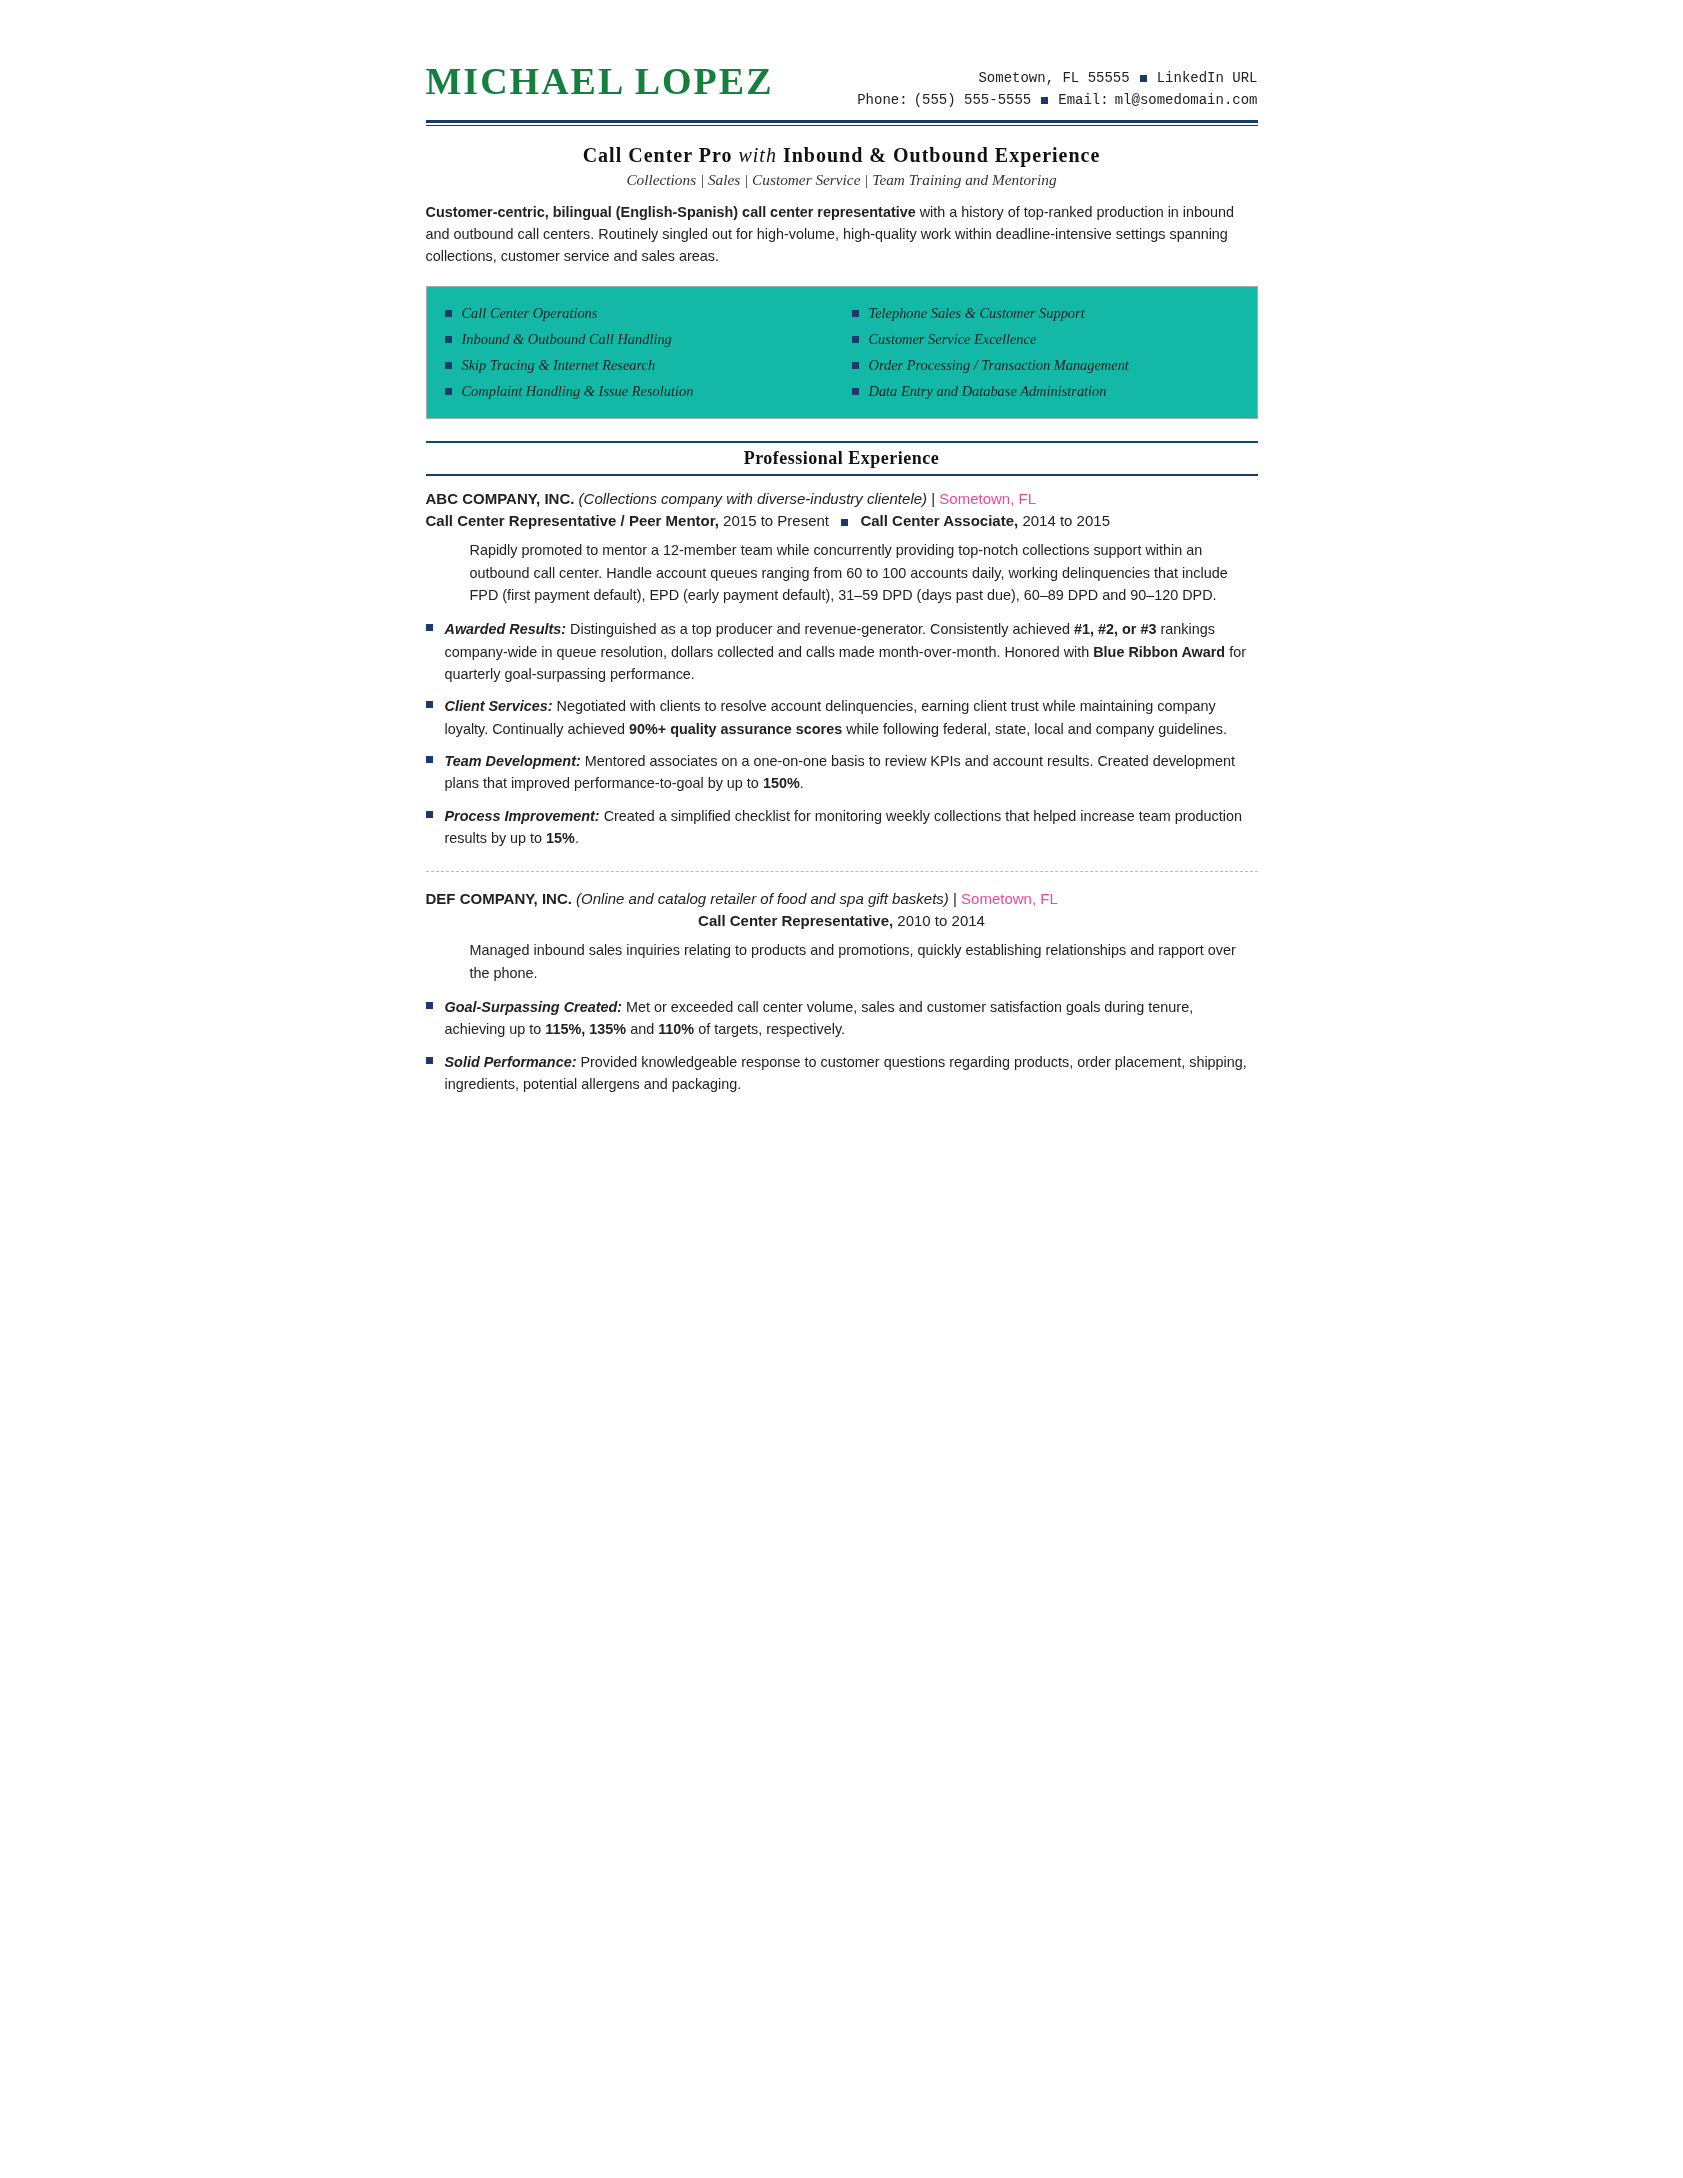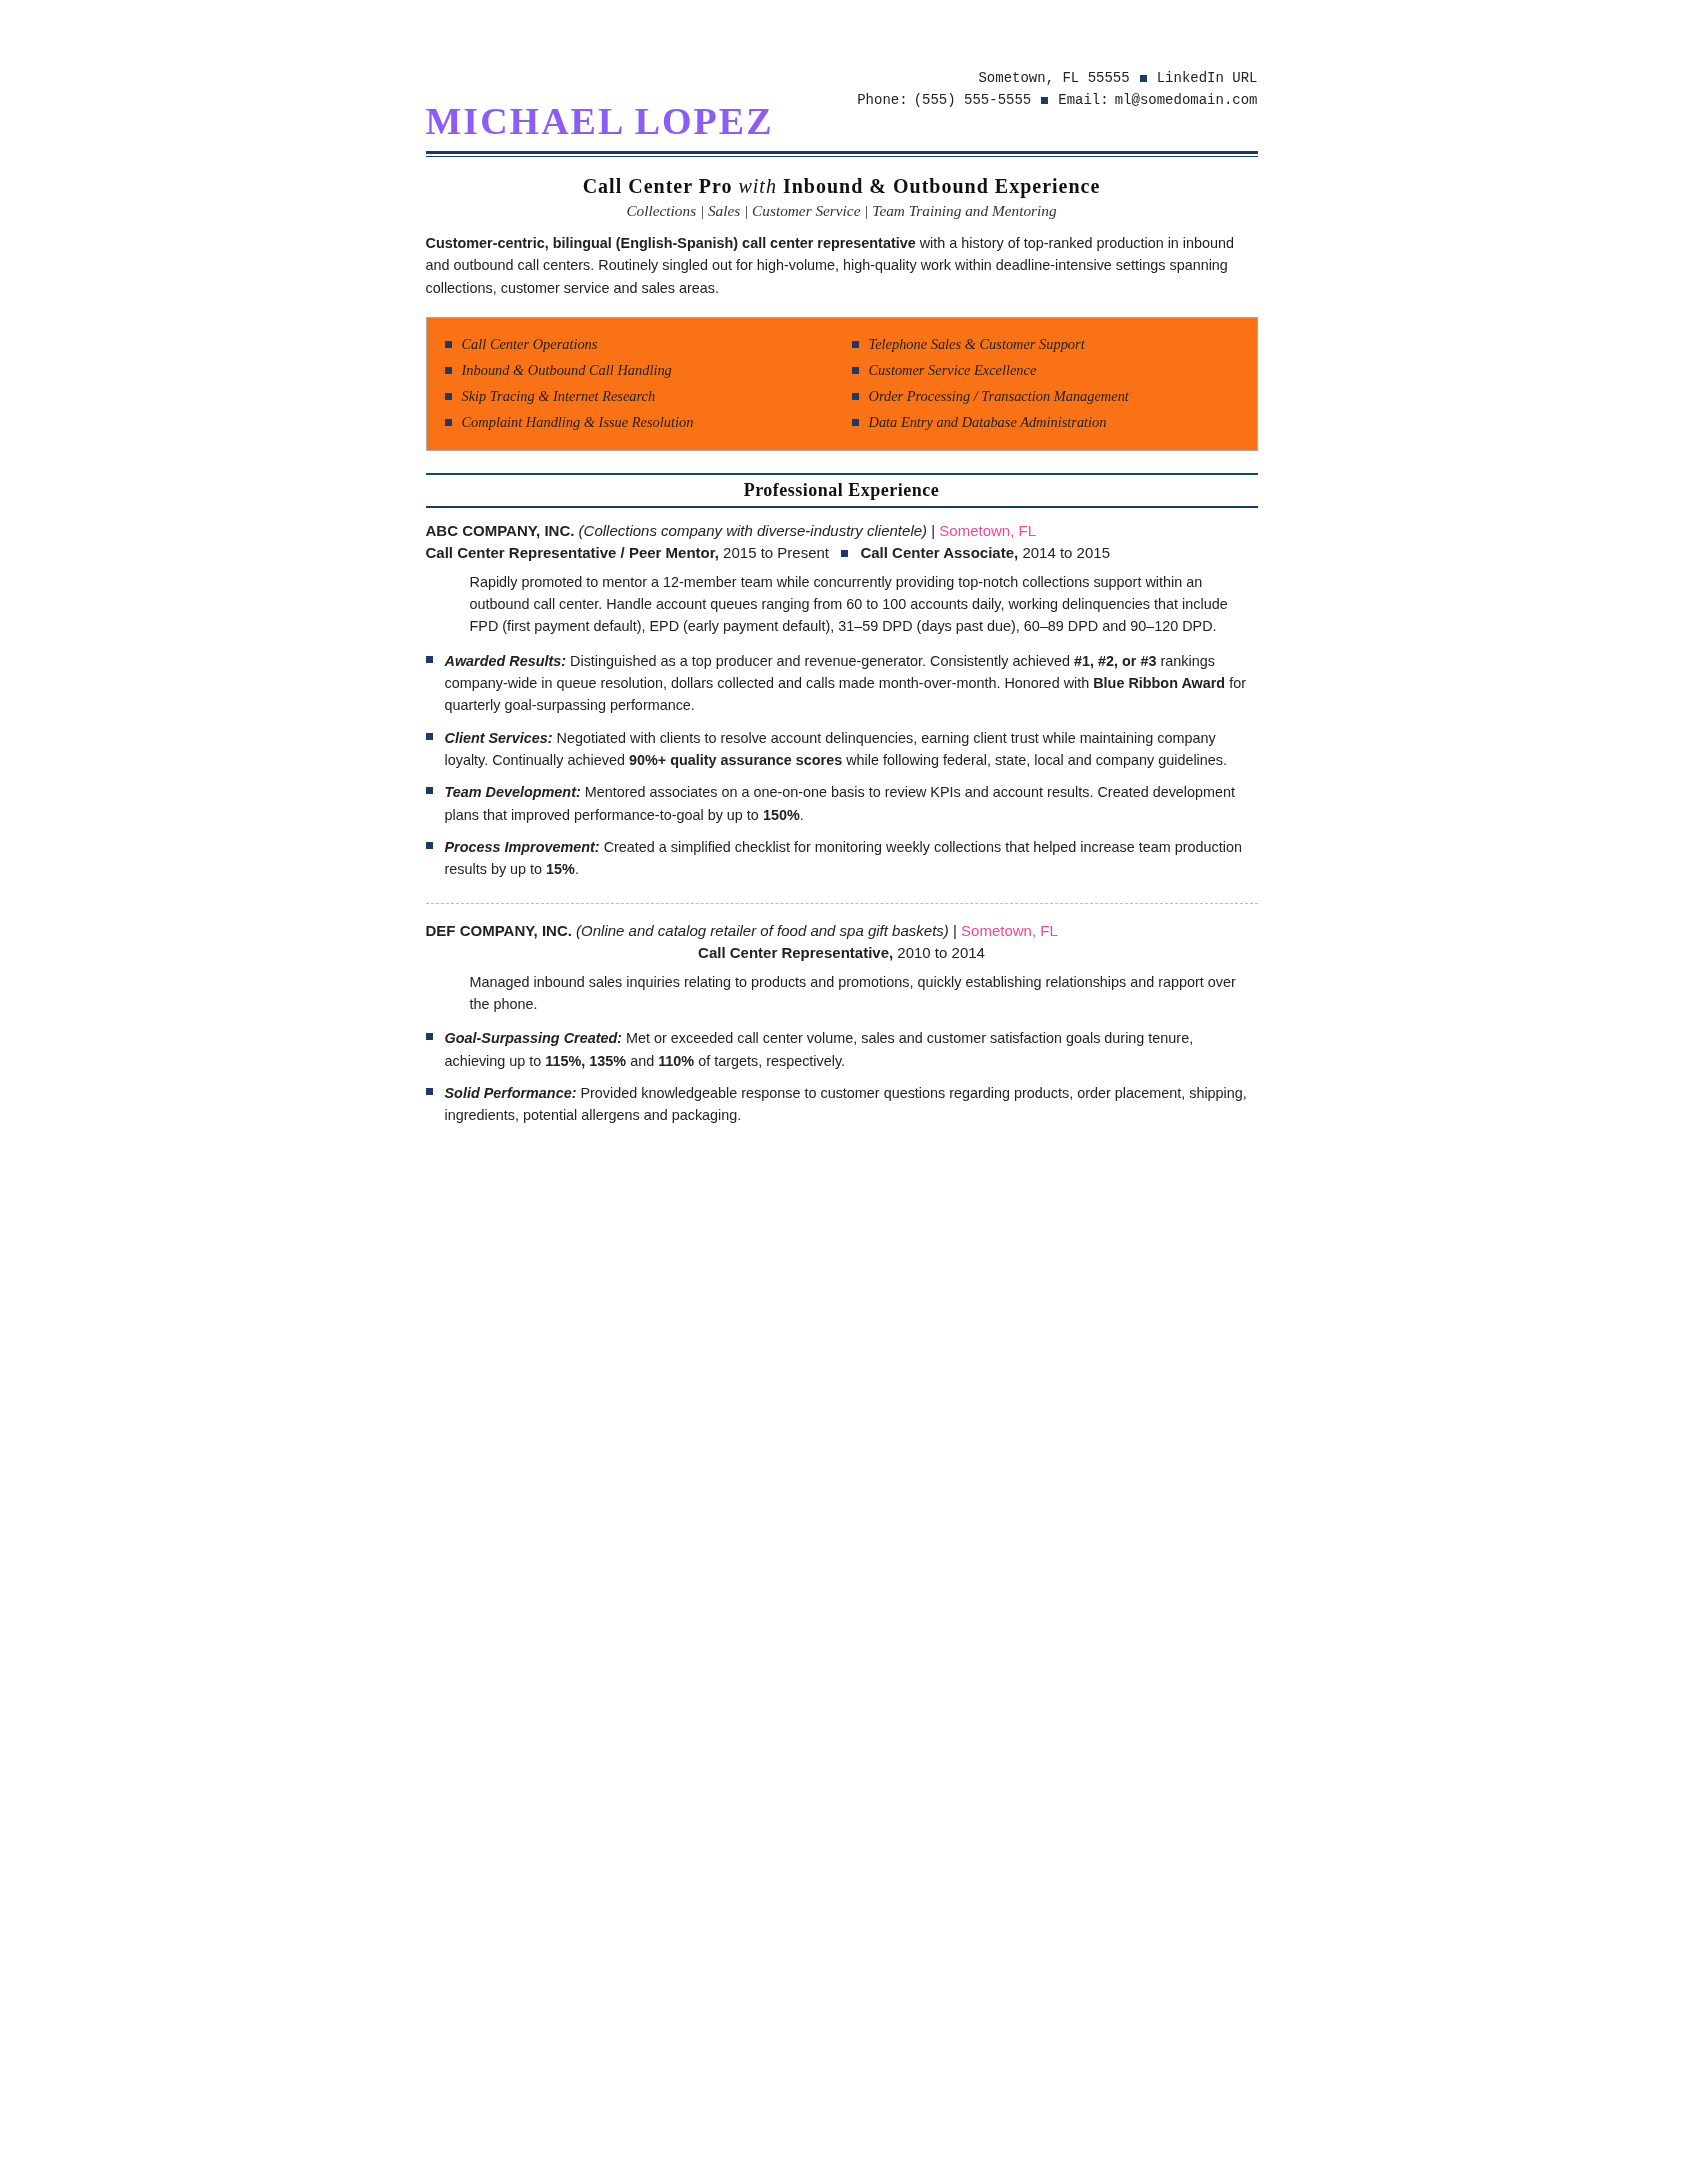--- a/index.html
+++ b/index.html
@@ -22,22 +22,21 @@
       justify-content: space-between;
       align-items: flex-start;
       margin-bottom: 6px;
     }
     .name-block h1 {
       font-size: 38px;
       font-weight: 900;
       letter-spacing: 2px;
       text-transform: uppercase;
       font-family: Georgia, serif;
-      color: #8b5cf6;
-      margin-top: 40px;
+      color: #15803d;
     }
     .contact-block {
       text-align: right;
       font-size: 14px;
       line-height: 1.6;
       color: #222;
       font-family: Liberation Mono, monospace;
       padding-top: 8px;
     }
     .contact-block .contact-line {
@@ -92,21 +91,21 @@
       line-height: 1.55;
       color: #222;
       margin-bottom: 18px;
       font-family: Arial, sans-serif;
     }
     
     .skills-box {
       border: 1px solid #aaa;
       padding: 14px 18px;
       margin-bottom: 20px;
-      background: #f97316;
+      background: #14b8a6;
     }
     .skills-grid {
       display: grid;
       grid-template-columns: 1fr 1fr;
       gap: 2px 20px;
     }
     .skill-item {
       display: flex;
       align-items: center;
       font-style: italic;

